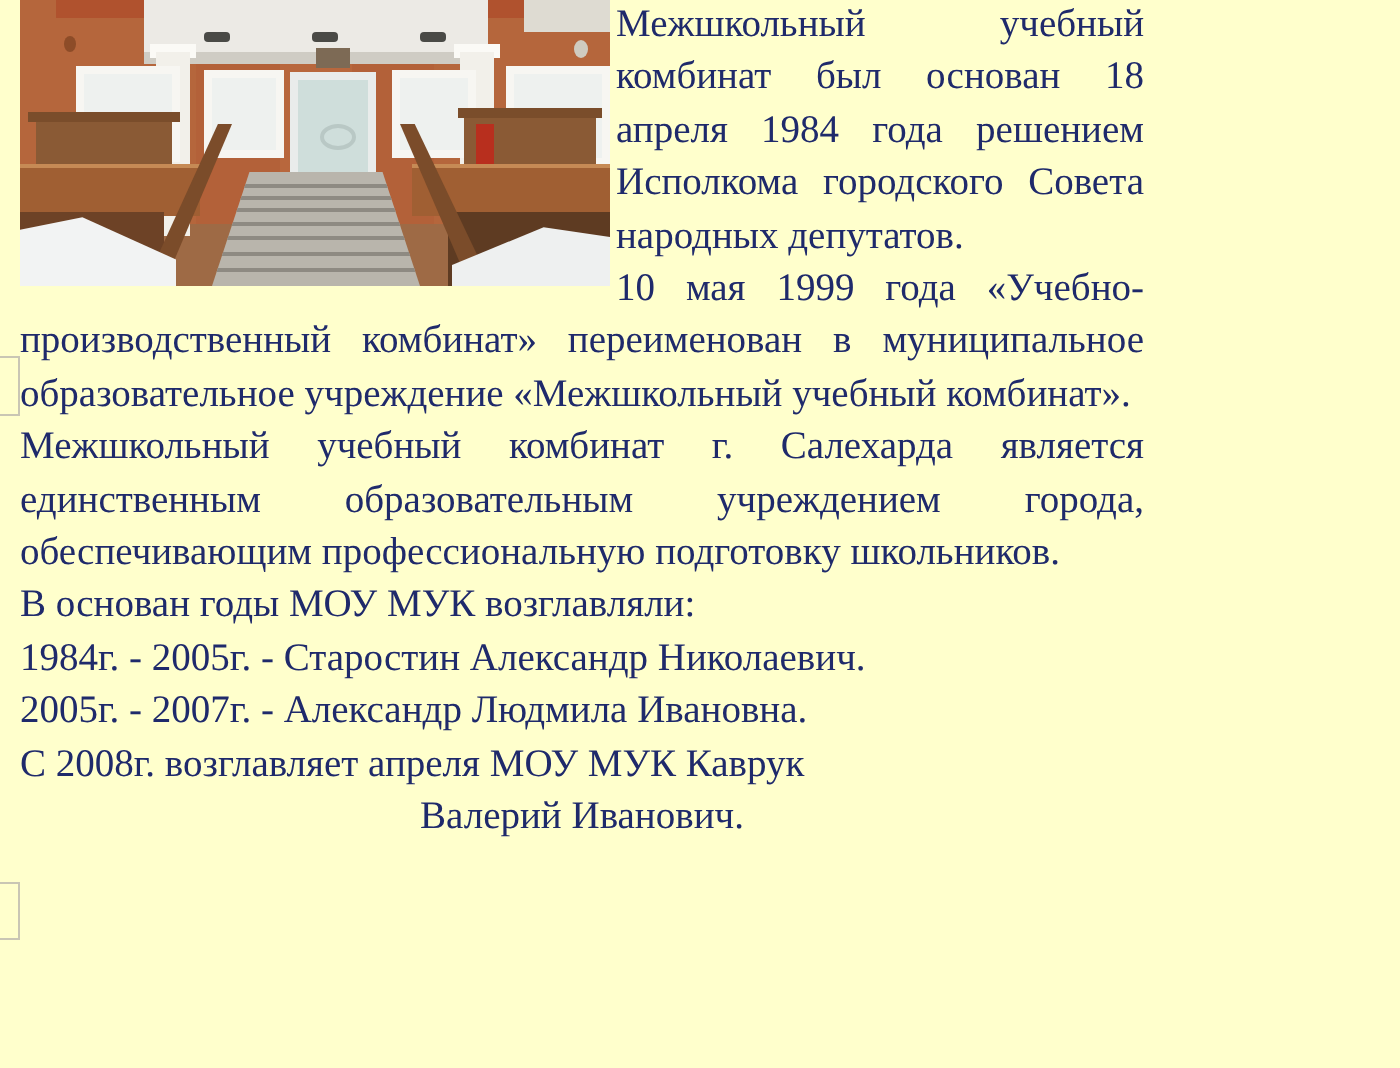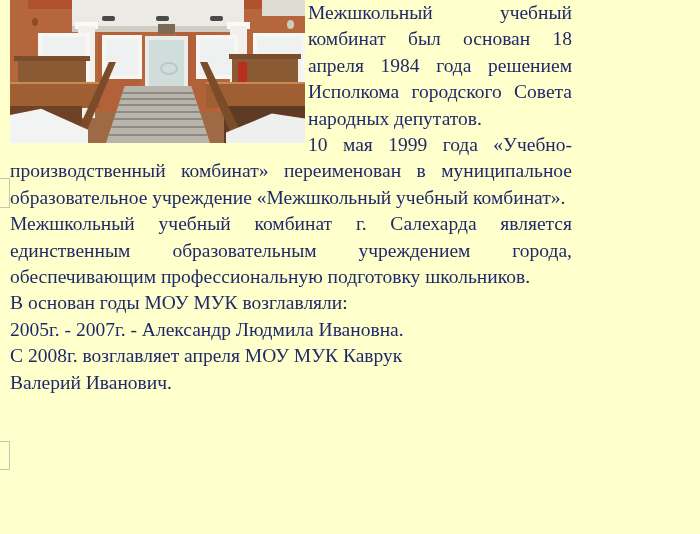--- a/index.html
+++ b/index.html
@@ -118,21 +118,21 @@
     color: #1F2A6B;
   }
   .para.noj { text-align: left; }
   
   #float-shim {
     float: left;
     width: 298px;
     height: 143px;
   }
   .lastline {
-    text-align: left;
+    text-align: center;
   }
 
   
   .tb-outline {
     position: absolute;
     border: 1px solid #c9c6b4;
     background: transparent;
     pointer-events: none;
   }
   .tb1 { left: -8px; top: 178px; width: 16px; height: 28px; }
@@ -213,20 +213,21 @@
     <div id="float-shim"></div>
 
     <p class="para">Межшкольный учебный комбинат был основан 18 апреля 1984 года решением Исполкома городского Совета народных депутатов.</p>
 
     <p class="para">10 мая 1999 года «Учебно-производственный комбинат» переименован в муниципальное образовательное учреждение «Межшкольный учебный комбинат».</p>
 
     <p class="para">Межшкольный учебный комбинат г. Салехарда является единственным образовательным учреждением города, обеспечивающим профессиональную подготовку школьников.</p>
 
     <p class="para noj">В основан годы МОУ МУК возглавляли:</p>
 
+    <p class="para noj">1984г. - 2005г. - Старостин Александр Николаевич.</p>
 
     <p class="para noj">2005г. - 2007г. - Александр Людмила Ивановна.</p>
 
     <p class="para">С 2008г. возглавляет апреля МОУ МУК Каврук</p>
 
     <p class="para lastline">Валерий Иванович.</p>
   </div>
 
 </div>
 

